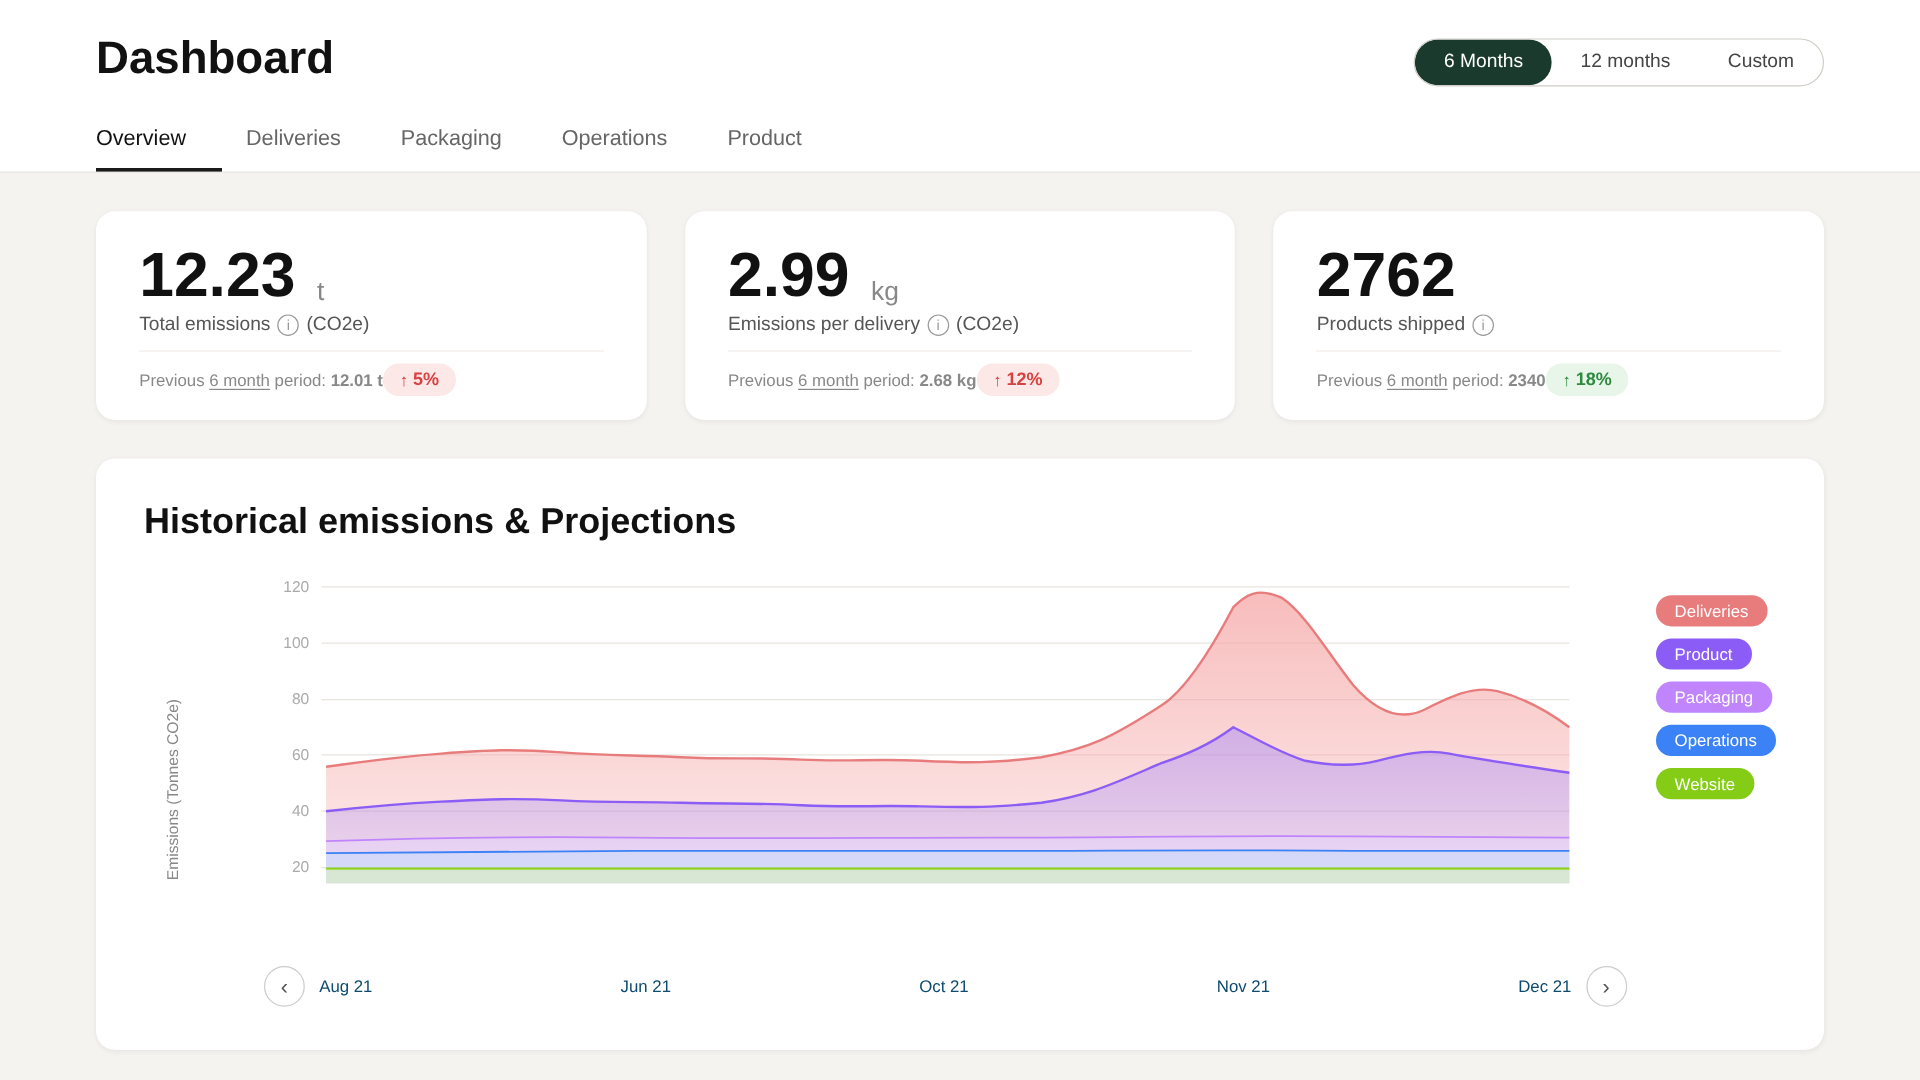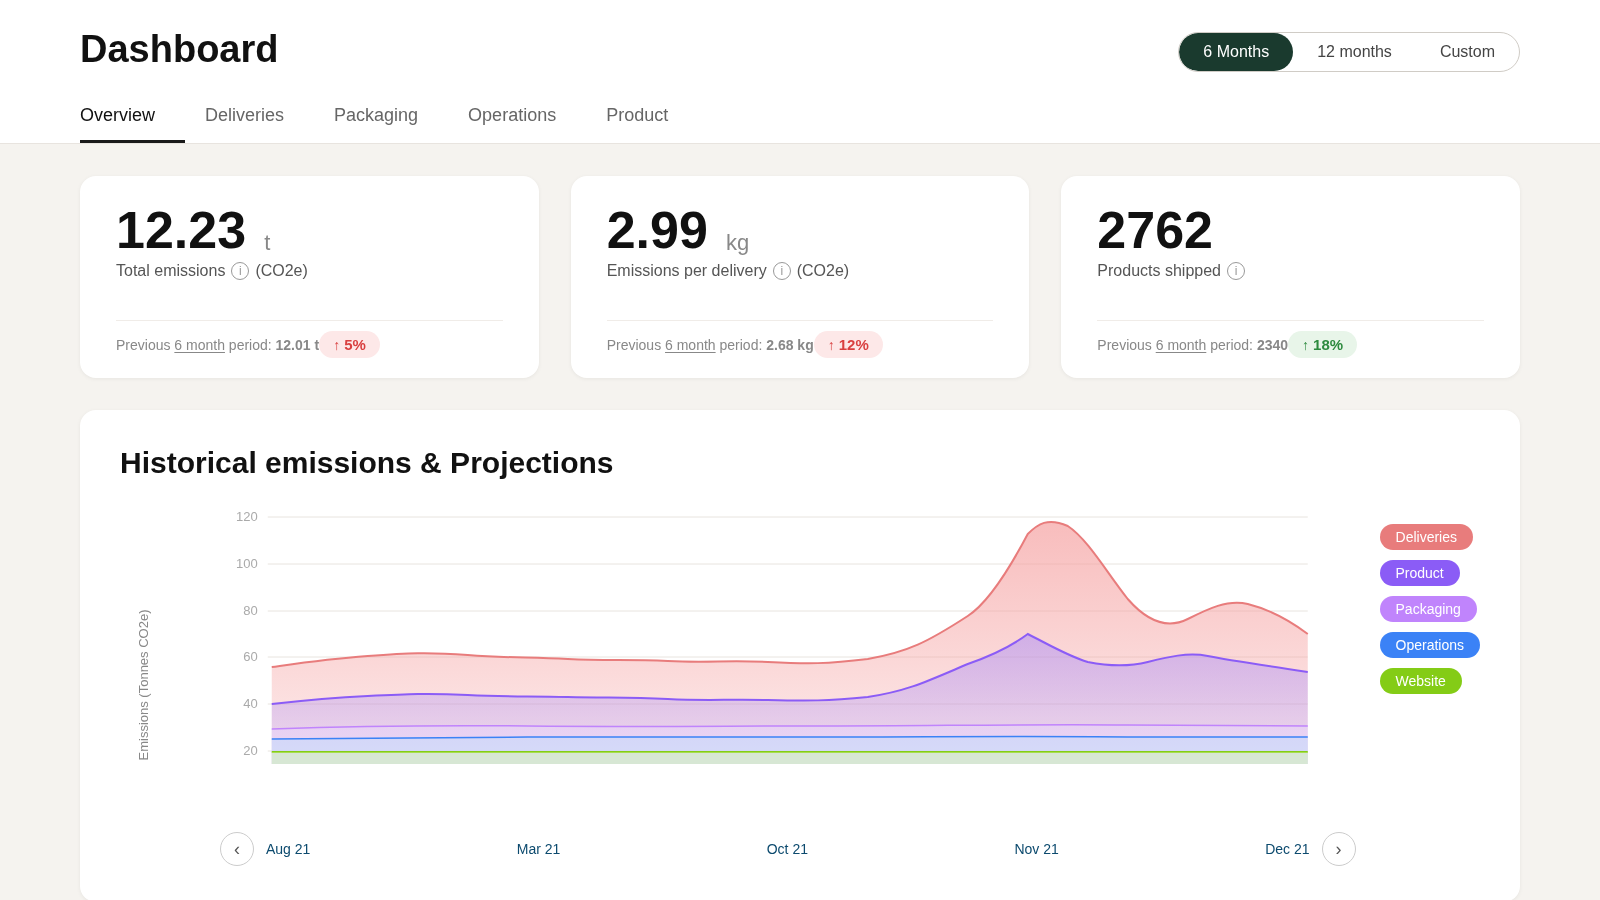--- a/index.html
+++ b/index.html
@@ -94,21 +94,21 @@
       font-size: 22px;
       color: #888;
       font-weight: 400;
     }
     .stat-label {
       display: flex;
       align-items: center;
       gap: 6px;
       font-size: 16px;
       color: #555;
-      margin-bottom: 40px;
+      margin-bottom: 12px;
     }
     .info-icon {
       display: inline-flex;
       align-items: center;
       justify-content: center;
       width: 18px;
       height: 18px;
       border-radius: 50%;
       border: 1.5px solid #999;
       font-size: 12px;
@@ -359,21 +359,21 @@
 
           <path d="M 44,248 L 1080,248" fill="none" stroke="#84cc16" stroke-width="2"></path>
           <path d="M 44,248 L 1080,248 L 1080,260 L 44,260 Z" fill="#d9f99d" fill-opacity="0.4"></path>
         </svg>
 
         
         <div style="display:flex; align-items:center; margin-top:4px; padding-left:40px;">
           <button class="chart-nav-btn" style="margin-right:12px;">‹</button>
           <div style="flex:1; display:flex; justify-content:space-between; font-size:14px; color:#0c4a6e;">
             <span>Aug 21</span>
-            <span>Mar 21</span>
+            <span>Jun 21</span>
             <span>Oct 21</span>
             <span>Nov 21</span>
             <span>Dec 21</span>
           </div>
           <button class="chart-nav-btn" style="margin-left:12px;">›</button>
         </div>
       </div>
 
       <div class="chart-legend">
         <div class="legend-item">

